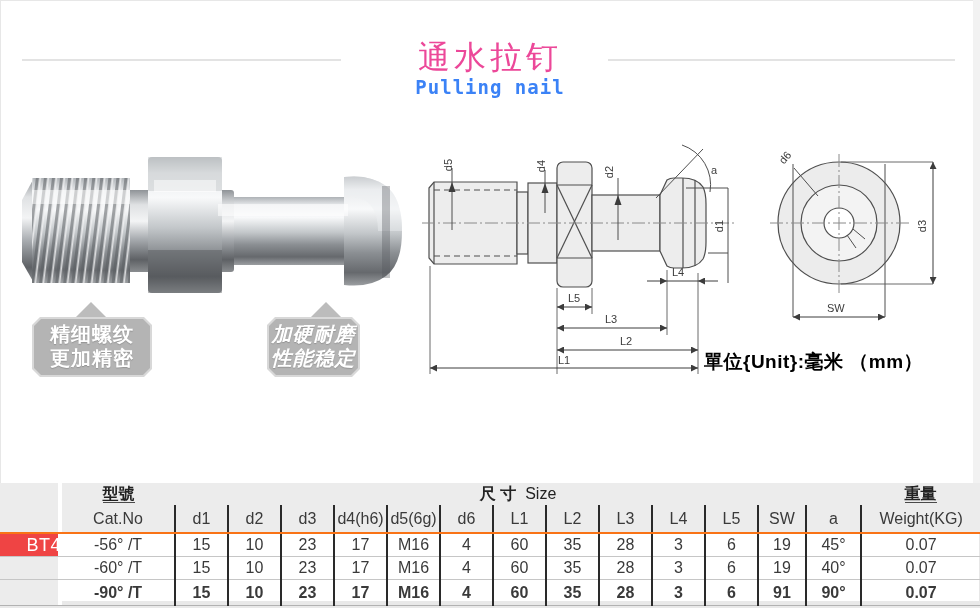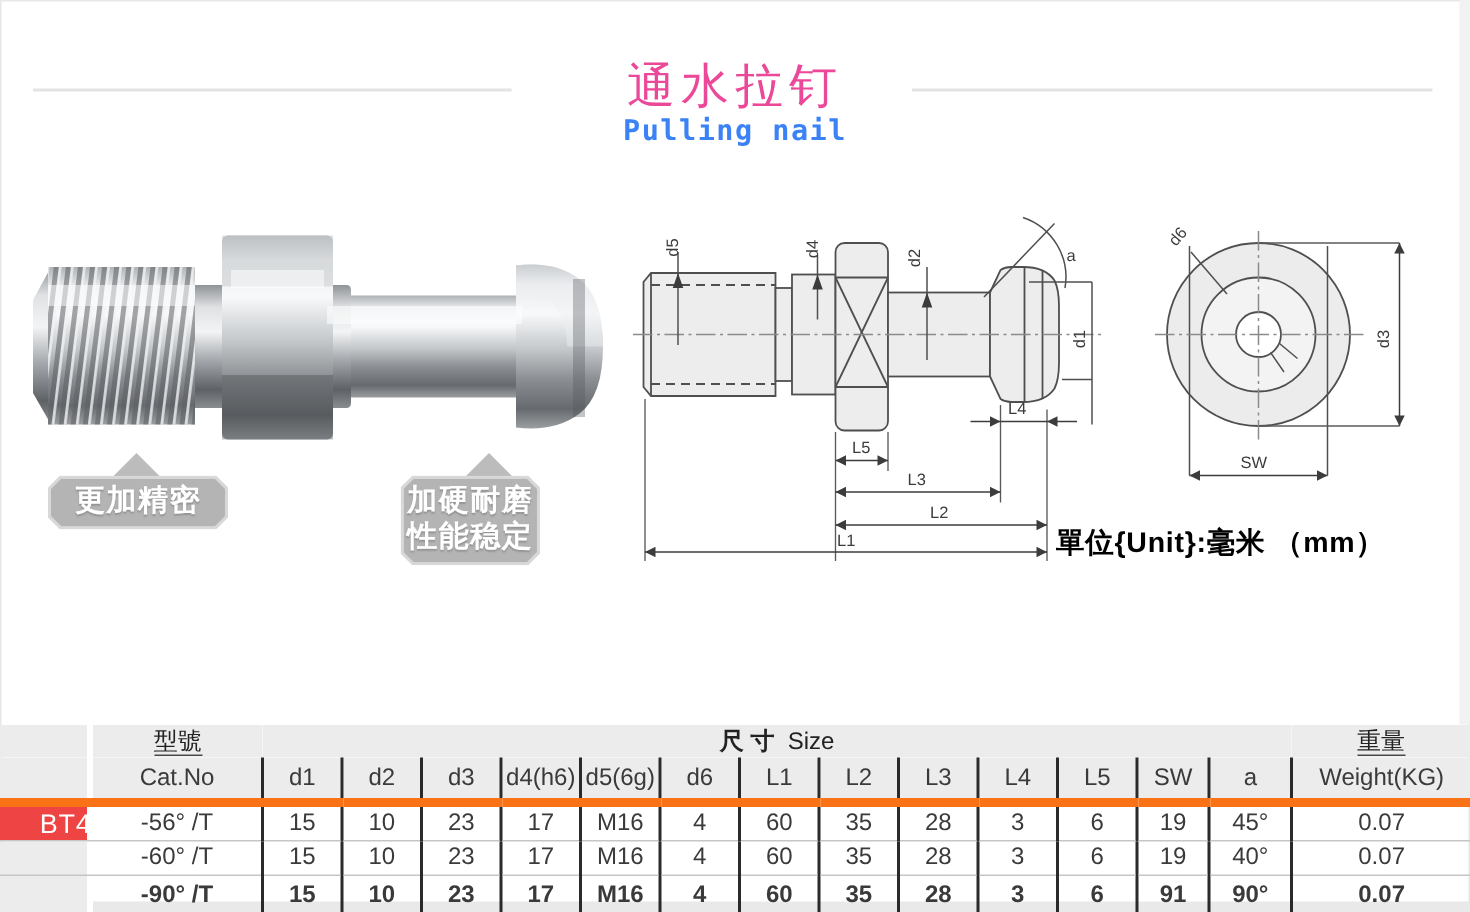--- a/index.html
+++ b/index.html
@@ -35,44 +35,44 @@
   .callout .body-outer{
     background:#d8d8d8;padding:2px;
     clip-path:polygon(8px 0,calc(100% - 8px) 0,100% 8px,100% calc(100% - 8px),calc(100% - 8px) 100%,8px 100%,0 calc(100% - 8px),0 8px);
   }
   .callout .body{
     background:#b4b4b4;color:#fff;font-weight:bold;font-size:20px;line-height:1.2;
     padding:3px 0 5px 0;letter-spacing:1px;text-shadow:0 1px 1px rgba(90,90,90,.35);
     clip-path:polygon(7px 0,calc(100% - 7px) 0,100% 7px,100% calc(100% - 7px),calc(100% - 7px) 100%,7px 100%,0 calc(100% - 7px),0 7px);
   }
   #callout-1{left:32px;top:300px;}
-  #callout-2{left:267px;top:300px;width:93px;}
+  #callout-2{left:267px;top:300px;width:93px;font-style:italic;}
   
   .drawing{position:absolute;left:420px;top:118px;}
   .drawing text{font-family:"Liberation Sans",sans-serif;font-size:11px;fill:#3c3c3c;}
   .unit-note{
     position:absolute;left:704px;top:349px;width:266px;
     font-size:19px;font-weight:bold;color:#000000;letter-spacing:0.5px;
   }
   
   .spec{position:absolute;left:0;top:483px;width:980px;height:118px;}
   table{border-collapse:collapse;table-layout:fixed;width:980px;}
   td{padding:0;margin:0;text-align:center;vertical-align:middle;
      font-size:16px;color:#3a3a3a;overflow:hidden;white-space:nowrap;}
   tr.h1 td{height:22px;font-size:16px;color:#222;}
   tr.h2 td{height:27px;}
   tr.d td{height:22px;font-size:16px;}
   tr.d.last td{height:25px;}
   td.gray{background:#ececec;}
   td.gap{background:#ffffff;}
   .v{border-left:2px solid #2a2a2a;}
-  tr.h2 td{border-bottom:6px solid #f97316;}
+  tr.h2 td{border-bottom:2px solid #f97316;}
   tr.d td{border-bottom:1px solid #c6c6c6;}
   tr.d.last td{border-bottom:1px solid #b2b2b2;font-weight:bold;}
-  .uline{border-bottom:1.5px solid #4a4a4a;padding-bottom:0;font-weight:normal;margin-top:27px;}
+  .uline{border-bottom:1.5px solid #4a4a4a;padding-bottom:0;font-weight:bold;margin-top:27px;}
   .bt40{
     display:block;width:100%;height:100%;line-height:22px;background:#ef4444;color:#fff;
     font-weight:normal;font-size:18px;letter-spacing:0.5px;padding-left:20px;
   }
   td.catno{text-align:center;}
 </style>
 </head>
 <body>
 
 <div class="page">
@@ -132,20 +132,21 @@
       <rect x="24" y="48" width="98" height="14" fill="#ffffff" opacity="0.5"></rect>
       <rect x="210" y="62" width="130" height="12" fill="#ffffff" opacity="0.55"></rect>
       <rect x="146" y="38" width="62" height="12" fill="#ffffff" opacity="0.5"></rect>
     </g>
   </svg>
 
   <div class="callout" id="callout-1">
     <div class="tri"></div>
     <div class="body-outer">
       <div class="body">
+        <div>精细螺纹</div>
         <div>更加精密</div>
       </div>
     </div>
   </div>
   <div class="callout" id="callout-2">
     <div class="tri"></div>
     <div class="body-outer">
       <div class="body">
         <div>加硬耐磨</div>
         <div>性能稳定</div>

